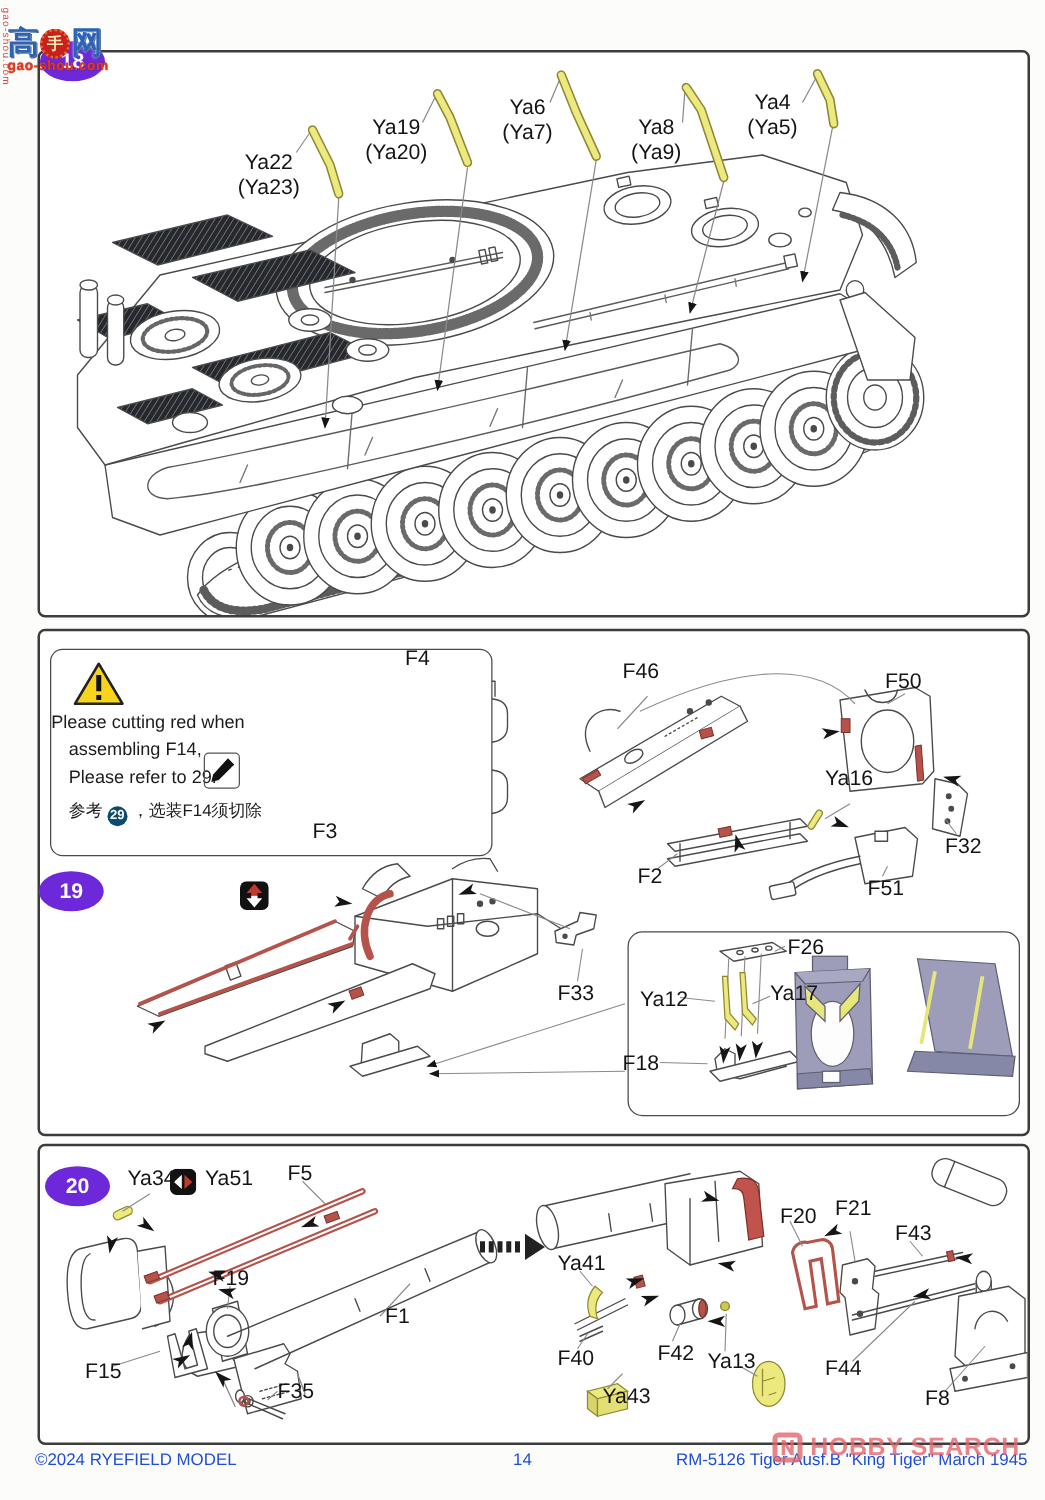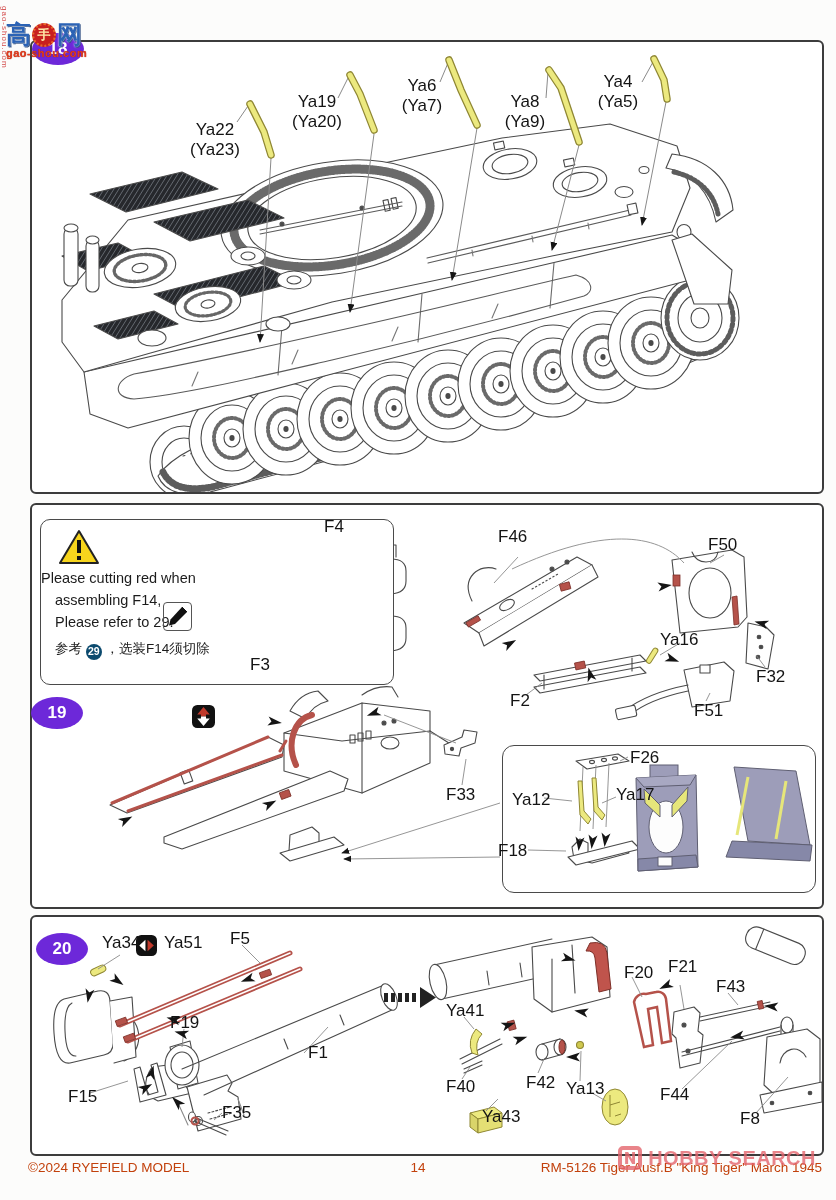--- a/index.html
+++ b/index.html
@@ -11,21 +11,21 @@
            font-weight:bold;font-size:17px;display:flex;align-items:center;justify-content:center;z-index:9}
   .plabel{position:absolute;font-size:17px;line-height:20px;color:#141414;white-space:nowrap;z-index:6}
   .plabel.ctr{text-align:center;transform:translateX(-50%)}
   .wbox{position:absolute;border:1.5px solid #4a4a4a;border-radius:10px;background:#fff;z-index:5}
   .ibox{position:absolute;border:1.5px solid #4a4a4a;border-radius:12px;background:#fff;z-index:2}
   .wtext{position:absolute;font-size:14.5px;line-height:21px;color:#1c1c1c;white-space:nowrap}
   .wtext.cjk{font-size:13.5px}
   .badge{display:inline-flex;width:16px;height:16px;border-radius:50%;background:#0c4a6e;color:#fff;
          font-size:10.5px;font-weight:bold;align-items:center;justify-content:center;vertical-align:-2px}
   .iconbox{position:absolute;z-index:6}
-  .footer{position:absolute;font-size:13.5px;color:#c2410c;z-index:3}
+  .footer{position:absolute;font-size:13.5px;color:#1d4ed8;z-index:3}
   .gslogo{position:absolute;left:6px;top:22px;z-index:20;line-height:1}
   .gsrow{display:flex;align-items:center;gap:1px}
   .gschar{font-size:25px;font-weight:bold;color:#2c63b5;text-shadow:0 0 2px #fff,1px 1px 0 #163a73}
   .gsgear{width:24px;height:24px;border-radius:50%;background:#c81f1f;color:#ffe9a8;font-size:13px;font-weight:bold;
           display:flex;align-items:center;justify-content:center;border:2px dotted #e86a2a;box-sizing:border-box}
   .gsurl{font-size:11px;font-weight:bold;color:#e33b1e;text-shadow:0 0 1px #8a1a00;margin-top:1px;letter-spacing:.5px}
   .sidemark{position:absolute;left:0;top:6px;writing-mode:vertical-rl;font-size:8px;color:#cc2b2b;opacity:.85;z-index:20;letter-spacing:1px}
   .hobby{position:absolute;right:20px;top:1146px;display:flex;align-items:flex-end;gap:6px;z-index:30;opacity:.8}
   .hobbybox{width:24px;height:24px;border:4px solid #e4666e;border-radius:5px;box-sizing:border-box;
             display:flex;align-items:center;justify-content:center}
@@ -375,21 +375,21 @@
         <rect width="22" height="22" rx="5" fill="#111"></rect>
         <path d="M11,2 L17,9 H13.4 V11 H8.6 V9 H5 Z" fill="#c0392b"></path>
         <path d="M11,20 L5,13 H8.6 V11 H13.4 V13 H17 Z" fill="#fff"></path>
       </svg>
   </div>
 
   <div class="plabel" style="left:292px;top:12px">F4</div>
   <div class="plabel" style="left:218px;top:150px">F3</div>
   <div class="plabel" style="left:466px;top:22px">F46</div>
   <div class="plabel" style="left:676px;top:30px">F50</div>
-  <div class="plabel" style="left:628px;top:125px">Ya16</div>
+  <div class="plabel" style="left:628px;top:108px">Ya16</div>
   <div class="plabel" style="left:724px;top:162px">F32</div>
   <div class="plabel" style="left:478px;top:186px">F2</div>
   <div class="plabel" style="left:662px;top:196px">F51</div>
   <div class="plabel" style="left:414px;top:280px">F33</div>
   <div class="plabel" style="left:598px;top:243px">F26</div>
   <div class="plabel" style="left:480px;top:285px">Ya12</div>
   <div class="plabel" style="left:584px;top:280px">Ya17</div>
   <div class="plabel" style="left:466px;top:336px">F18</div>
 </div>
 

